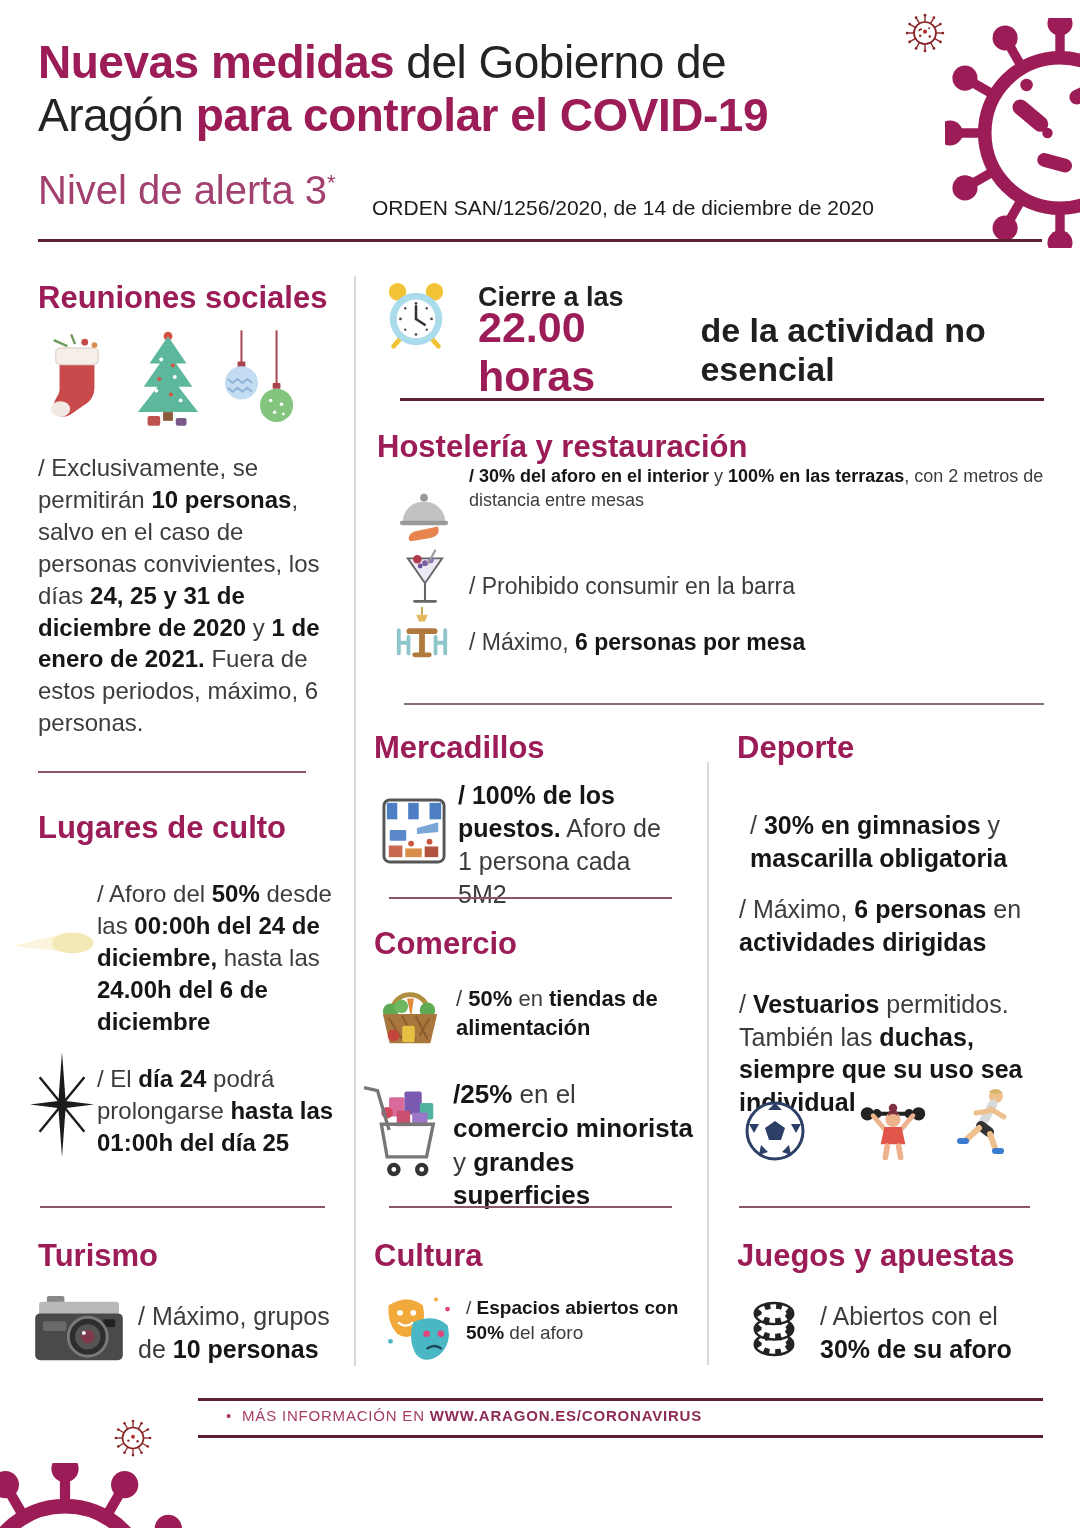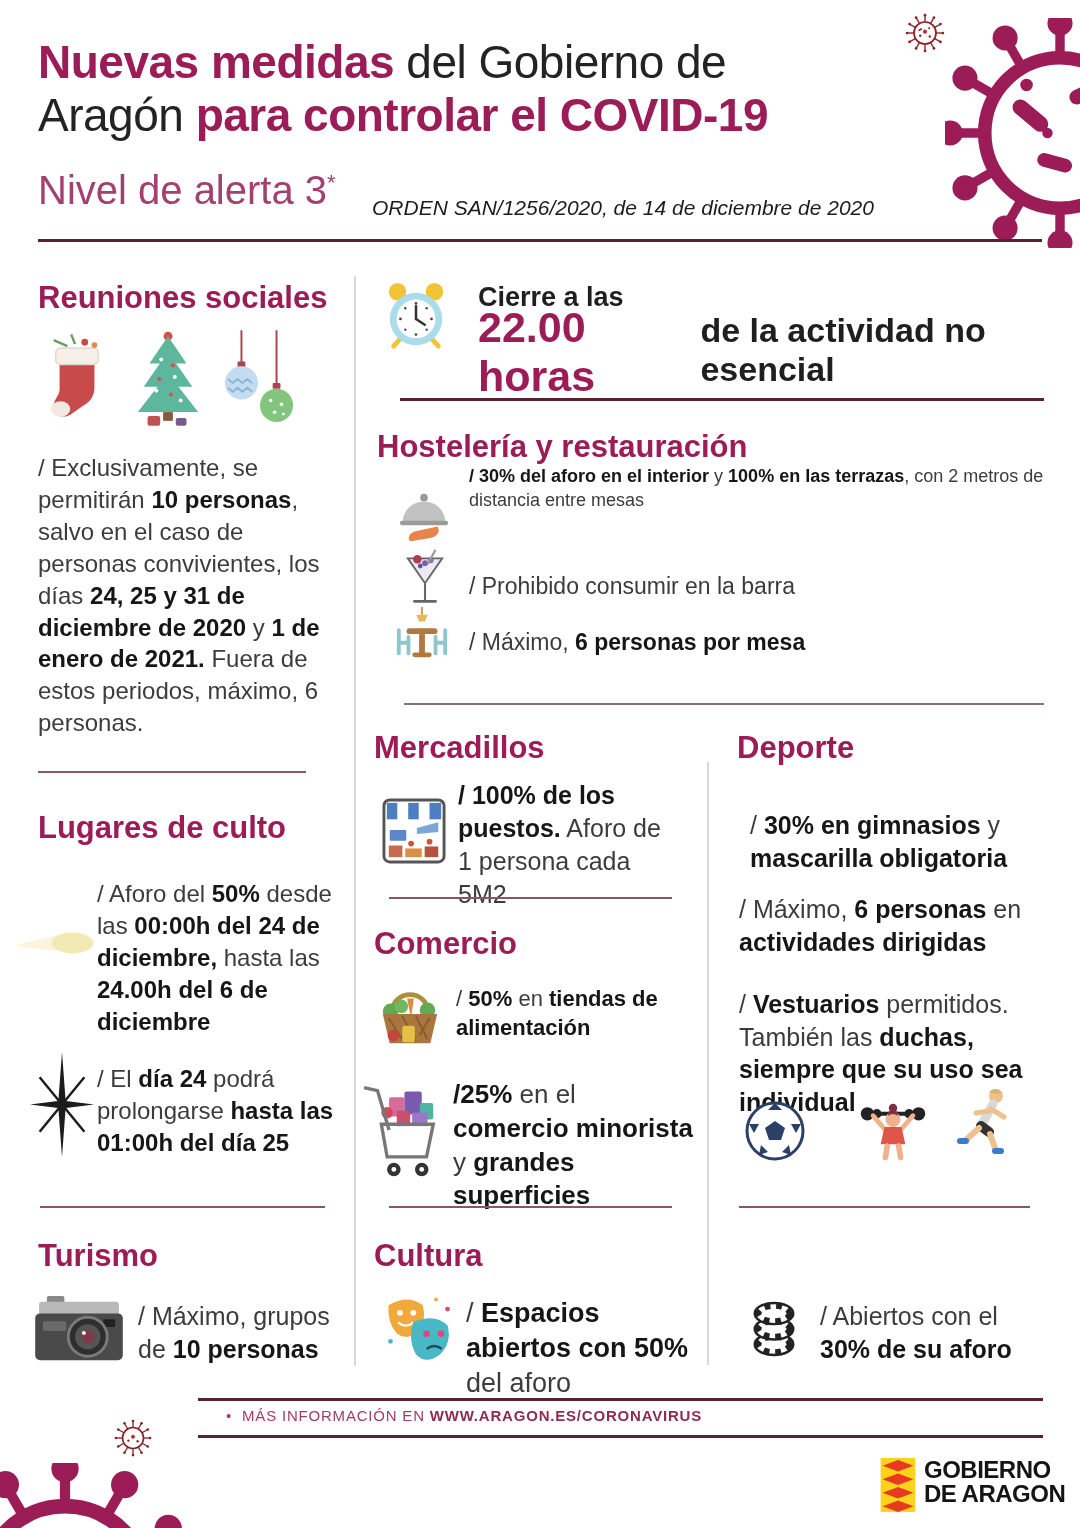--- a/index.html
+++ b/index.html
@@ -16,21 +16,21 @@
   .page{position:relative;width:1080px;height:1528px;background:#fff;overflow:hidden;
         font-family:"Liberation Sans",sans-serif;color:var(--ink);}
   .abs{position:absolute;}
   .b{font-weight:700;color:var(--ink-bold);}
   .a{color:var(--accent);}
   
   .h1{left:38px;top:36px;width:850px;font-size:46px;line-height:1.16;color:#232323;letter-spacing:-0.5px;}
   .h1 .b{font-weight:700;}
   .alert{left:38px;top:168px;font-size:40px;color:var(--accent-light);}
   .alert sup{font-size:22px;}
-  .order{left:372px;top:196px;font-size:21px;font-style:italic;color:#1c1c1c;}
+  .order{left:372px;top:196px;font-size:21px;color:#1c1c1c;}
   .rule{background:var(--rule-dark);height:3px;}
   .rule-thin{background:var(--rule-mid);height:2px;}
   
   .sec-title{font-size:31px;font-weight:700;color:var(--accent);}
   
   .body{line-height:1.33;color:var(--ink);}
   .vdiv{width:2px;background:var(--divider);}
   
   .cierre-prefix{left:478px;top:282px;font-size:27px;font-weight:700;color:#1f1f1f;}
   .cierre-line2{left:478px;top:303px;display:flex;align-items:baseline;gap:13px;justify-content:flex-end;}
@@ -415,54 +415,42 @@
       <circle cx="34" cy="24" r="3" fill="#fff"></circle>
     <path d="M18,34 q8,7 16,0" stroke="#fff" stroke-width="2.5" fill="none"></path>
     <path d="M34,34 q22,-10 36,3 q5,18 -8,31 q-15,11 -25,0 q-9,-15 -3,-34 z" fill="#49b8c4"></path>
     <circle cx="48" cy="46" r="3.5" fill="#e0457b"></circle>
       <circle cx="63" cy="46" r="3.5" fill="#e0457b"></circle>
     <path d="M48,62 q8,-6 16,0" stroke="#1e4a5a" stroke-width="2.5" fill="none"></path>
     <circle cx="70" cy="20" r="2.5" fill="#e0457b"></circle>
       <circle cx="10" cy="54" r="2.5" fill="#49b8c4"></circle>
       <circle cx="58" cy="10" r="2" fill="#f2a93c"></circle>
   </svg>
-  <p class="abs body" style="left:466px;top:1296px;width:230px;margin:0;font-size:27px;line-height:1.3"><span>/ </span><span class="b">Espacios abiertos con 50%</span><span> del aforo</span></p>
-
+  <p class="abs body" style="left:466px;top:1296px;width:230px;margin:0;font-size:19px;line-height:1.3"><span>/ </span><span class="b">Espacios abiertos con 50%</span><span> del aforo</span></p>
+
+  <div class="abs sec-title" style="left:737px;top:1238px">Juegos y apuestas</div>
   <svg class="abs" style="left:747px;top:1296px" width="54" height="64" viewBox="0 0 56 66">
     <g>
       <ellipse cx="28" cy="50" rx="20" ry="11" fill="#fff" stroke="#222" stroke-width="2.5"></ellipse>
       <ellipse cx="28" cy="50" rx="16" ry="8" fill="none" stroke="#222" stroke-width="6" stroke-dasharray="6 6"></ellipse>
       <ellipse cx="28" cy="34" rx="20" ry="11" fill="#fff" stroke="#222" stroke-width="2.5"></ellipse>
       <ellipse cx="28" cy="34" rx="16" ry="8" fill="none" stroke="#222" stroke-width="6" stroke-dasharray="6 6"></ellipse>
       <ellipse cx="28" cy="18" rx="20" ry="11" fill="#fff" stroke="#222" stroke-width="2.5"></ellipse>
       <ellipse cx="28" cy="18" rx="16" ry="8" fill="none" stroke="#222" stroke-width="6" stroke-dasharray="6 6"></ellipse>
     </g>
   </svg>
   <p class="abs body" style="left:820px;top:1300px;width:230px;margin:0;font-size:25px;line-height:1.3"><span>/ Abiertos con el </span><span class="b">30% de su aforo</span></p>
 
   <div class="abs rule" style="left:198px;top:1398px;width:845px"></div>
   <div class="abs fline">
     <span>•</span>
     <span><span>MÁS INFORMACIÓN EN</span>&nbsp;<span class="fb">WWW.ARAGON.ES/CORONAVIRUS</span></span>
   </div>
   <div class="abs rule" style="left:198px;top:1435px;width:845px"></div>
 
-  <div class="abs logo">
-    <svg width="36" height="54" viewBox="0 0 36 56">
-      <rect x="0" y="0" width="36" height="56" fill="#ffd21c"></rect>
-      <polygon points="2,8 18,2 34,8 18,14" fill="#e63b1f"></polygon>
-      <polygon points="2,22 18,16 34,22 18,28" fill="#e63b1f"></polygon>
-      <polygon points="2,36 18,30 34,36 18,42" fill="#e63b1f"></polygon>
-      <polygon points="2,50 18,44 34,50 18,56" fill="#e63b1f"></polygon>
-    </svg>
-    <div class="logo-text">
-      <div>GOBIERNO</div>
-      <div>DE ARAGON</div>
-    </div>
-  </div>
 
   <svg class="abs" style="left:-60px;top:1463px" width="250" height="250" viewBox="0 0 220 220">
     <g stroke="#9b1c57" stroke-width="9">
       <line x1="110" y1="110" x2="215" y2="110"></line>
         <line x1="110" y1="110" x2="200.9" y2="162.5"></line>
         <line x1="110" y1="110" x2="162.5" y2="200.9"></line>
       <line x1="110" y1="110" x2="110" y2="215"></line>
         <line x1="110" y1="110" x2="57.5" y2="200.9"></line>
         <line x1="110" y1="110" x2="19.1" y2="162.5"></line>
       <line x1="110" y1="110" x2="5" y2="110"></line>

